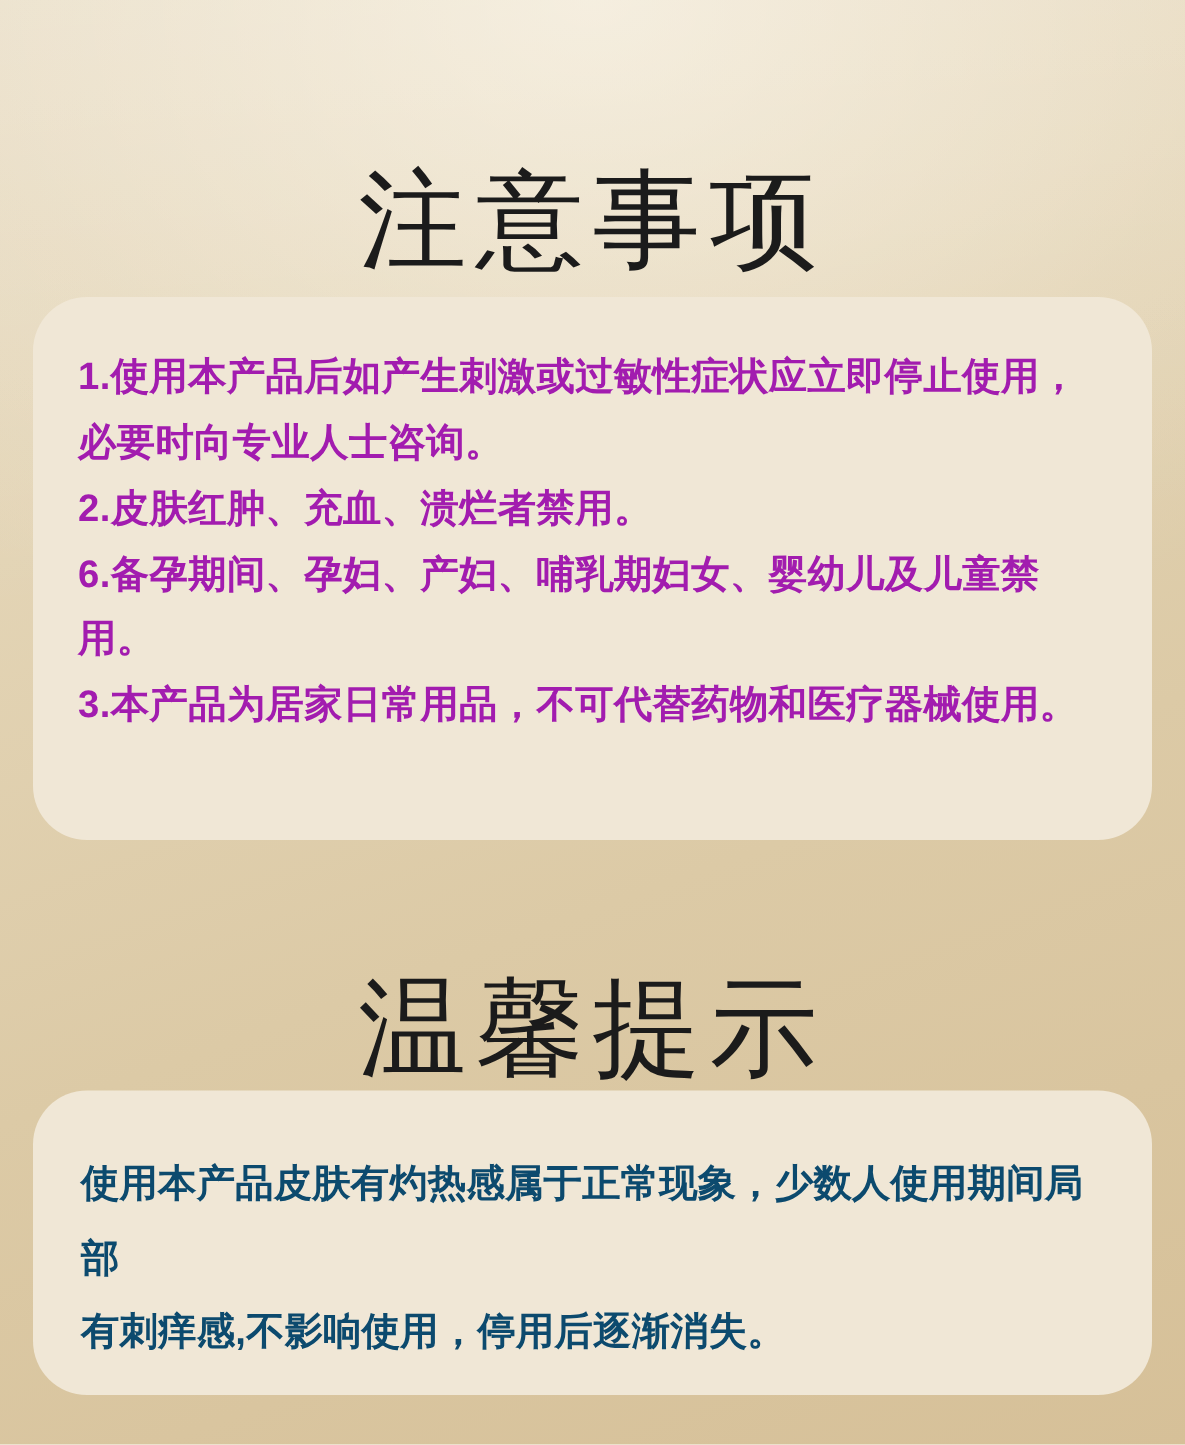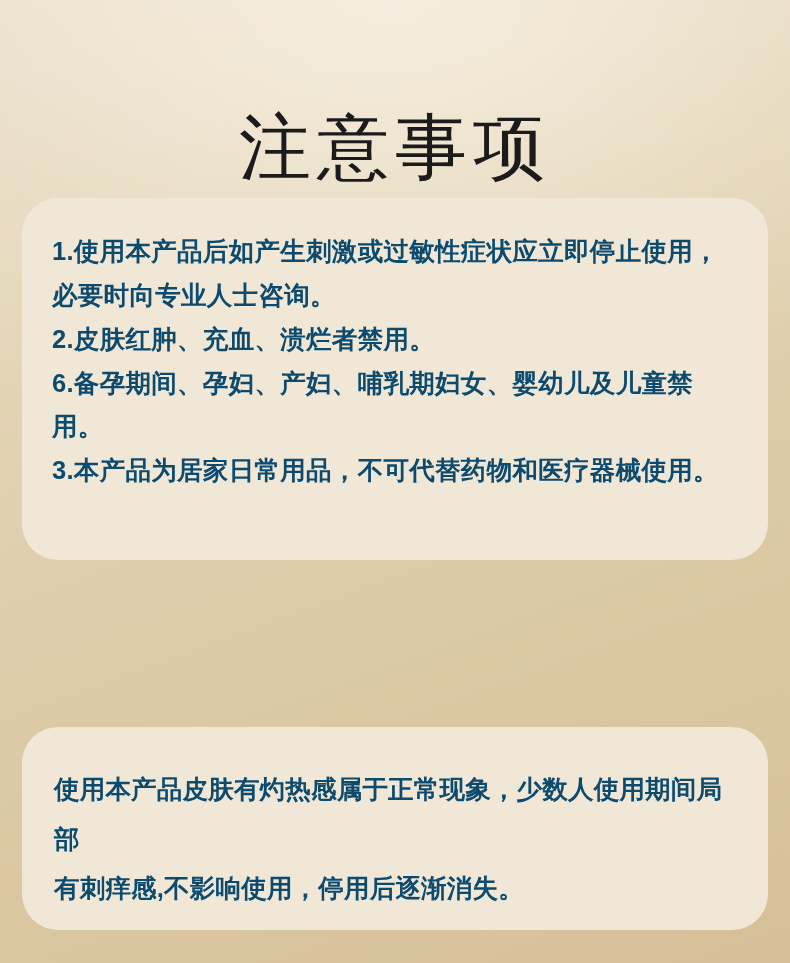--- a/index.html
+++ b/index.html
@@ -70,21 +70,21 @@
     padding: 38px 32px 20px 32px;
   }
   .note-list {
     margin: 0;
     padding: 0;
     list-style: none;
   }
   .note-item {
     display: block;
     font-size: 25.5px;
-    color: #0c4a6e;
+    color: #a21caf;
     font-weight: 700;
     line-height: 1.72;
     letter-spacing: 0.3px;
     white-space: pre-line;
   }
   .tip-text {
     font-size: 25.5px;
     color: #0c4a6e;
     font-weight: 700;
     line-height: 1.95;
@@ -104,18 +104,19 @@
   <div id="card-notes" class="card">
     <ul class="note-list">
       <li class="note-item">1.使用本产品后如产生刺激或过敏性症状应立即停止使用，
    必要时向专业人士咨询。</li>
       <li class="note-item">2.皮肤红肿、充血、溃烂者禁用。</li>
       <li class="note-item">6.备孕期间、孕妇、产妇、哺乳期妇女、婴幼儿及儿童禁用。</li>
       <li class="note-item">3.本产品为居家日常用品，不可代替药物和医疗器械使用。</li>
     </ul>
   </div>
 
+  <h1 id="title-2" class="section-title">温馨提示</h1>
 
   <div id="card-tips" class="card">
     <p class="tip-text">使用本产品皮肤有灼热感属于正常现象，少数人使用期间局部
 有刺痒感,不影响使用，停用后逐渐消失。</p>
   </div>
 </div>
 
 </body></html>

